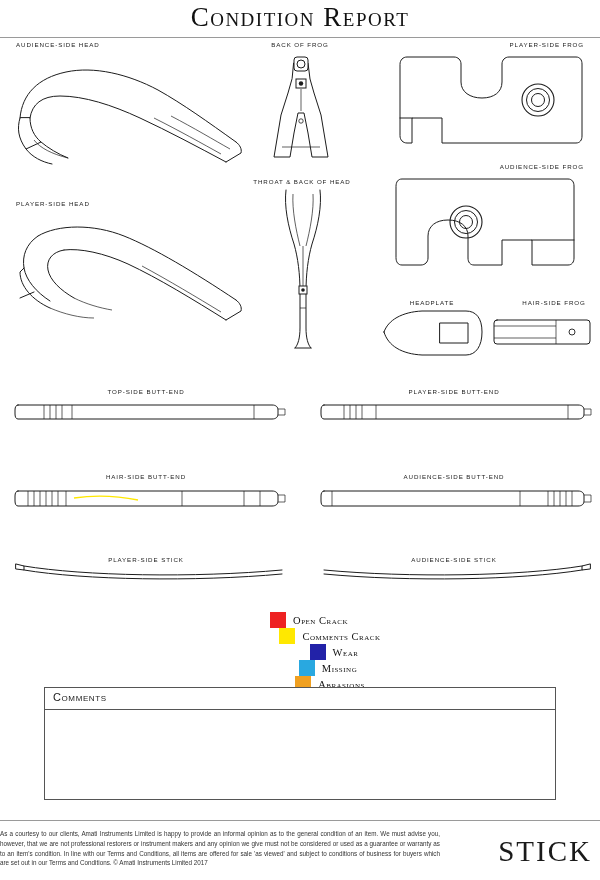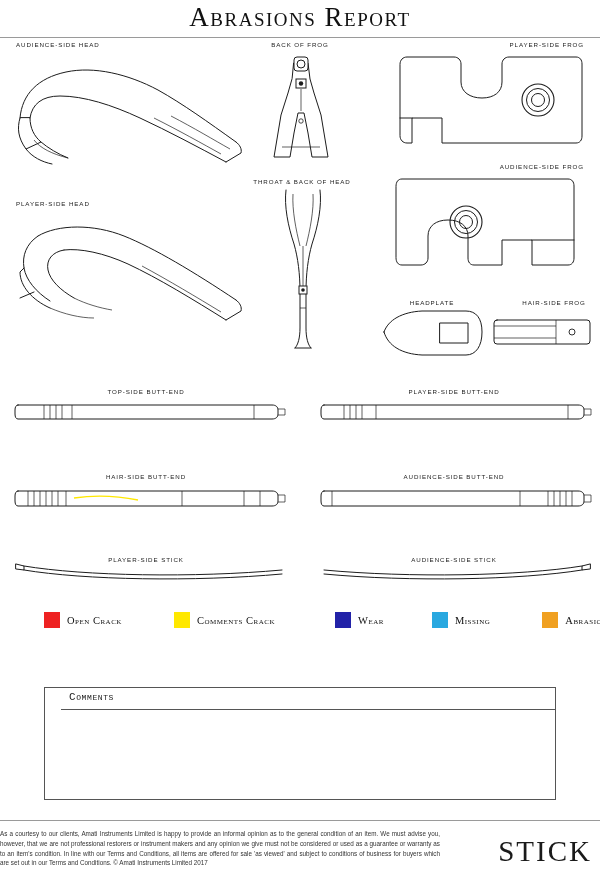--- a/index.html
+++ b/index.html
@@ -56,21 +56,21 @@
   .ln-thin { fill: none; stroke: #1c1c1c; stroke-width: 0.7; }
   .fillw { fill: #ffffff; stroke: #1c1c1c; stroke-width: 1; }
 
   
   #legend {
     position: absolute;
     left: 44px;
     top: 612px;
     width: 540px;
   }
-  .legend-row { display: flex; align-items: center; margin-bottom: 9px; }
+  .legend-row { display: flex; align-items: center; margin-bottom: 9px; flex-direction: column; }
   .legend-item { display: flex; align-items: center; margin-right: 10px; }
   .swatch { width: 16px; height: 16px; margin-right: 7px; flex: none; }
   .legend-label {
     font-family: "Liberation Serif", serif;
     font-variant: small-caps;
     font-size: 10.5px;
     letter-spacing: 0.5px;
     color: #111;
     white-space: nowrap;
   }
@@ -82,25 +82,24 @@
     top: 687px;
     width: 512px;
     height: 113px;
     border: 1px solid #555;
     background: #fff;
   }
   #comments-head {
     height: 22px;
     border-bottom: 1px solid #555;
     padding: 3px 0 0 8px;
-    font-family: Liberation Mono, monospace;
+    font-family: Liberation Sans, sans-serif;
     font-variant: small-caps;
     font-size: 11px;
     letter-spacing: 0.6px;
-    margin-left: 16px;
   }
   #comments-area {
     width: 100%;
     height: 90px;
     border: none;
     outline: none;
     resize: none;
     font-family: "Liberation Serif", serif;
     font-size: 11px;
     padding: 4px 8px;
@@ -135,21 +134,21 @@
     font-size: 29px;
     letter-spacing: 2px;
     color: #1a1a1a;
   }
 </style>
 </head>
 <body>
 
 <div id="page">
 
-  <div class="title">Abrasions Report</div>
+  <div class="title">Condition Report</div>
   <div class="title-rule"></div>
 
   <div class="cap" style="left:16px; top:41px;">AUDIENCE-SIDE HEAD</div>
   <div class="cap center" style="left:300px; top:41px;">BACK OF FROG</div>
   <div class="cap right" style="left:584px; top:41px;">PLAYER-SIDE FROG</div>
   <div class="cap right" style="left:584px; top:163px;">AUDIENCE-SIDE FROG</div>
   <div class="cap" style="left:16px; top:200px;">PLAYER-SIDE HEAD</div>
   <div class="cap center" style="left:302px; top:178px;">THROAT &amp; BACK OF HEAD</div>
   <div class="cap center" style="left:432px; top:299px;">HEADPLATE</div>
   <div class="cap center" style="left:554px; top:299px;">HAIR-SIDE FROG</div>

